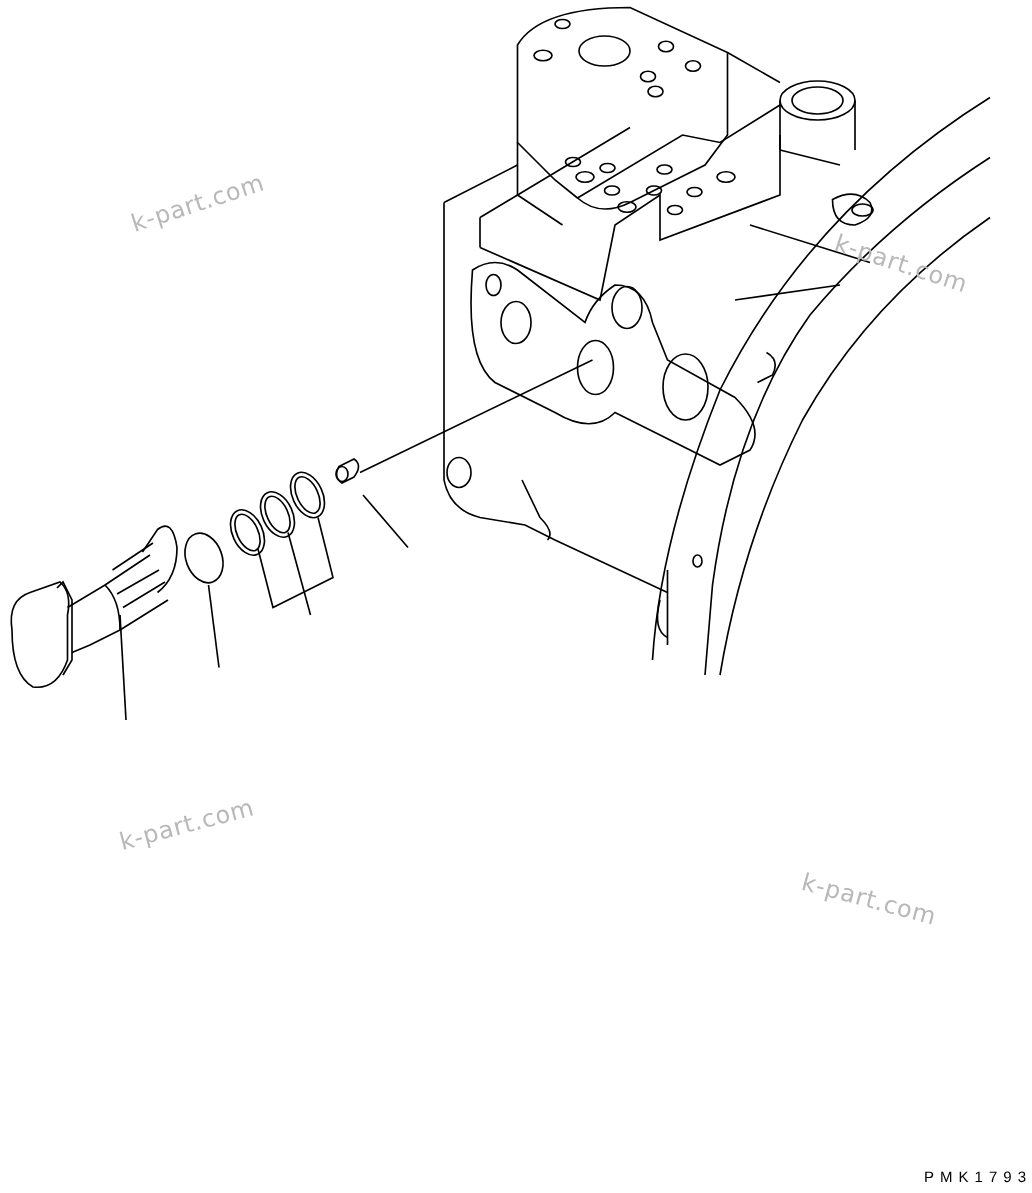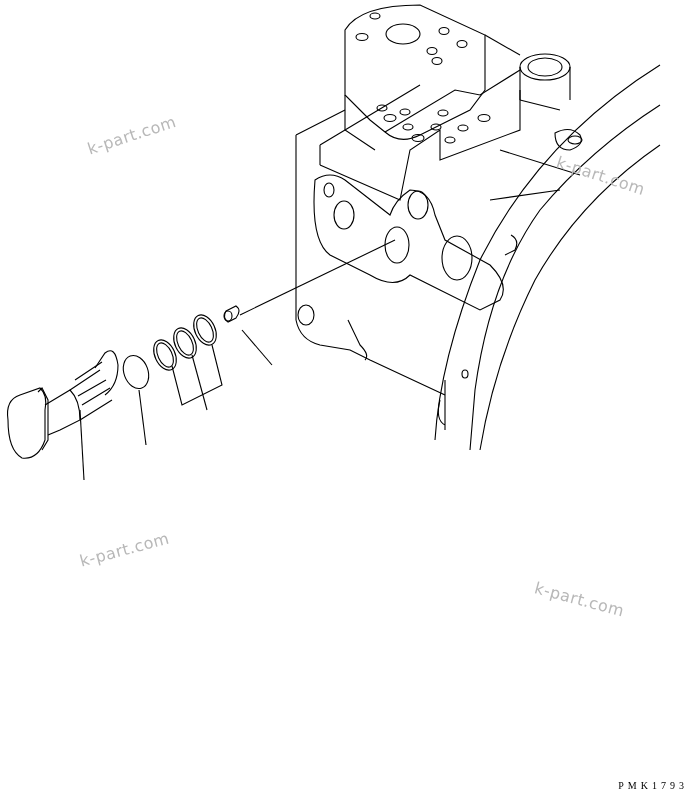--- a/index.html
+++ b/index.html
@@ -1,19 +1,19 @@
 <!DOCTYPE html>
 <html><head>
 <meta charset="utf-8">
 <style>
   html, body { margin:0; padding:0; background:#ffffff; }
   body { width:688px; height:795px; position:relative; overflow:hidden; font-family:"Liberation Sans", sans-serif; }
   #diagram { position:absolute; left:0; top:0; width:688px; height:795px; }
   .wm { position:absolute; color:#b8b8b8; font-size:16px; font-family:"DejaVu Sans", sans-serif; letter-spacing:0.5px; transform-origin:left center; white-space:nowrap; }
-  .code { position:absolute; right:0; bottom:4px; font-size:10px; font-family:Liberation Serif, serif; letter-spacing:4px; color:#000;padding-left:12px; }
+  .code { position:absolute; right:0; bottom:4px; font-size:10px; font-family:Liberation Sans, sans-serif; letter-spacing:4px; color:#000;padding-left:12px; }
   svg path, svg ellipse, svg line, svg polyline, svg circle, svg rect { fill:none; stroke:#000; stroke-width:1.1; }
 </style>
 </head>
 <body>
 
 <div id="diagram">
   <svg width="688" height="795" viewBox="0 0 688 795">
 
     <g>
       <path d="M345,30 Q360,5 420,5 L485,35 L485,90 L470,110 L420,135 Q400,145 385,132 L370,120 L345,95 Z"></path>

